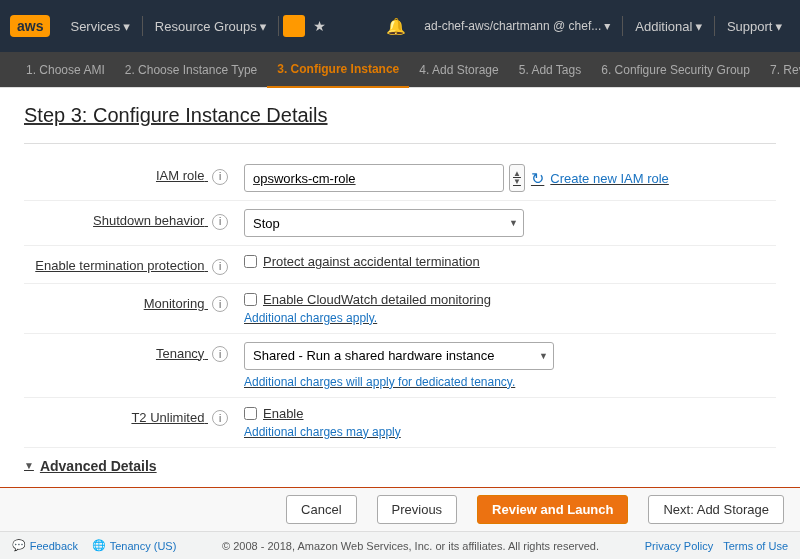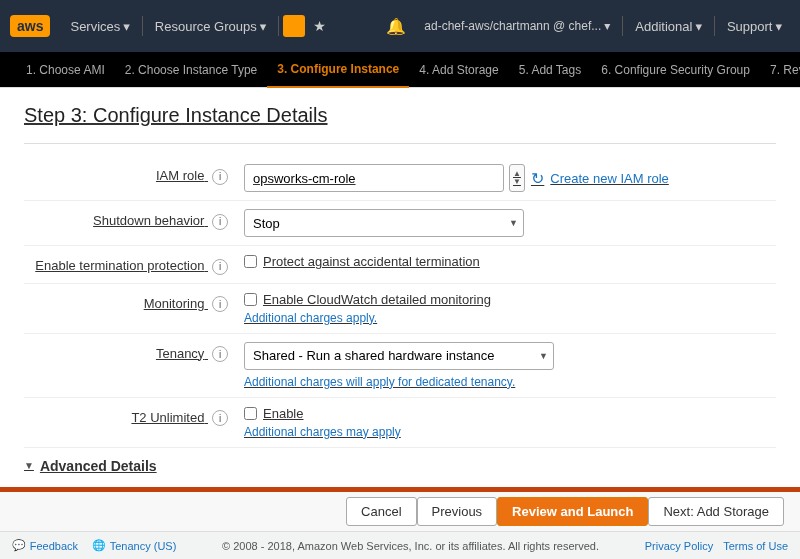--- a/index.html
+++ b/index.html
@@ -10,21 +10,21 @@
     .aws-logo { background: #ff9900; border-radius: 4px; padding: 3px 7px; font-weight: bold; font-size: 14px; color: #232f3e; margin-right: 8px; }
     .nav-item { color: #ccc; font-size: 13px; padding: 4px 8px; cursor: pointer; display: flex; align-items: center; gap: 3px; }
     .nav-separator { width: 1px; height: 20px; background: #555; }
     .nav-bell { font-size: 16px; padding: 0 6px; }
     .nav-user { color: #ccc; font-size: 12px; padding: 4px 8px; }
     .nav-spacer { flex: 1; }
     .nav-orange-icon { width: 22px; height: 22px; background: #ff9900; border-radius: 3px; }
     .nav-star { color: #ccc; font-size: 14px; padding: 0 4px; }
 
     
-    .steps-bar { background: #000000; border-bottom: 1px solid #ddd; height: 36px; display: flex; align-items: center; padding: 16px 16px; flex-shrink: 0; }
+    .steps-bar { background: #404040; border-bottom: 1px solid #ddd; height: 36px; display: flex; align-items: center; padding: 16px 16px; flex-shrink: 0; }
     .step-item { font-size: 12px; color: #1a73c1; padding: 0 10px; height: 36px; display: flex; align-items: center; cursor: pointer; white-space: nowrap; }
     .step-item.active { color: #e07a00; border-bottom: 2px solid #e07a00; font-weight: bold; }
     .step-item.inactive { color: #aaa; }
 
     
     .main-content { flex: 1; background: #fff; overflow-y: auto; padding: 16px 24px; text-decoration: underline; }
 
     .page-title { font-size: 20px; font-weight: normal; margin-bottom: 16px; color: #222; }
     .section-divider { border: none; border-top: 1px solid #ddd; margin: 12px 0; }
 
@@ -50,21 +50,21 @@
     .checkbox-label input[type=checkbox] { width: 13px; height: 13px; }
     .link-blue { color: #1a73c1; cursor: pointer; text-decoration: none; font-size: 12px; }
     .tenancy-note { margin-top: 4px; }
 
     
     .advanced-header { display: flex; align-items: center; gap: 6px; padding: 10px 0 8px 0; cursor: pointer; }
     .advanced-header .triangle { font-size: 10px; color: #555; }
     .advanced-header .label { font-size: 14px; font-weight: bold; color: #333; }
 
     
-    .bottom-toolbar { background: #f8f8f8; border-top: 5px solid #c2410c; height: 44px; display: flex; align-items: center; justify-content: flex-end; padding: 0 16px; gap: 0; flex-shrink: 0; }
+    .bottom-toolbar { background: #f8f8f8; border-top: 1px solid #c2410c; height: 44px; display: flex; align-items: center; justify-content: flex-end; padding: 0 16px; gap: 20px; flex-shrink: 0; }
     .btn { padding: 6px 14px; border-radius: 3px; font-size: 13px; cursor: pointer; border: 1px solid; }
     .btn-cancel { background: #fff; border-color: #aaa; color: #333; }
     .btn-prev { background: #fff; border-color: #aaa; color: #333; }
     .btn-review { background: #ec7211; border-color: #e07a00; color: #fff; font-weight: bold; }
     .btn-next { background: #fff; border-color: #aaa; color: #333; }
 
     
     .footer { background: #f2f3f3; border-top: 1px solid #ddd; height: 28px; display: flex; align-items: center; padding: 0 12px; font-size: 11px; color: #555; flex-shrink: 0; }
     .footer-left { display: flex; align-items: center; gap: 4px; }
     .footer-center { flex: 1; text-align: center; }

